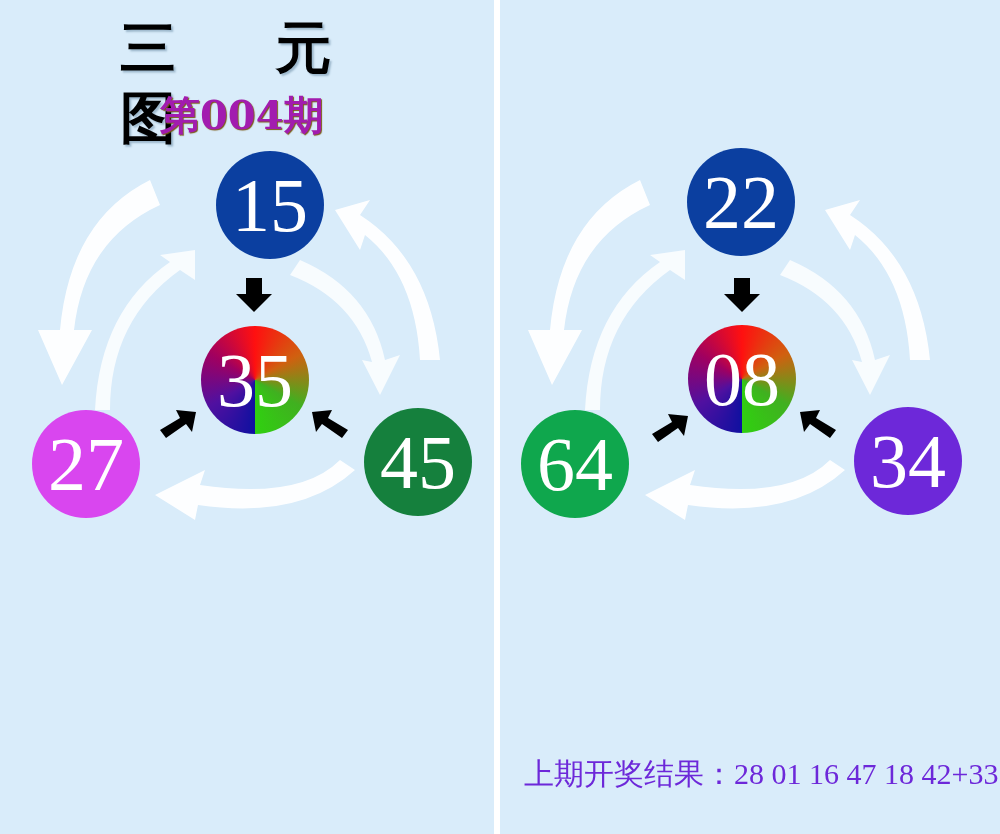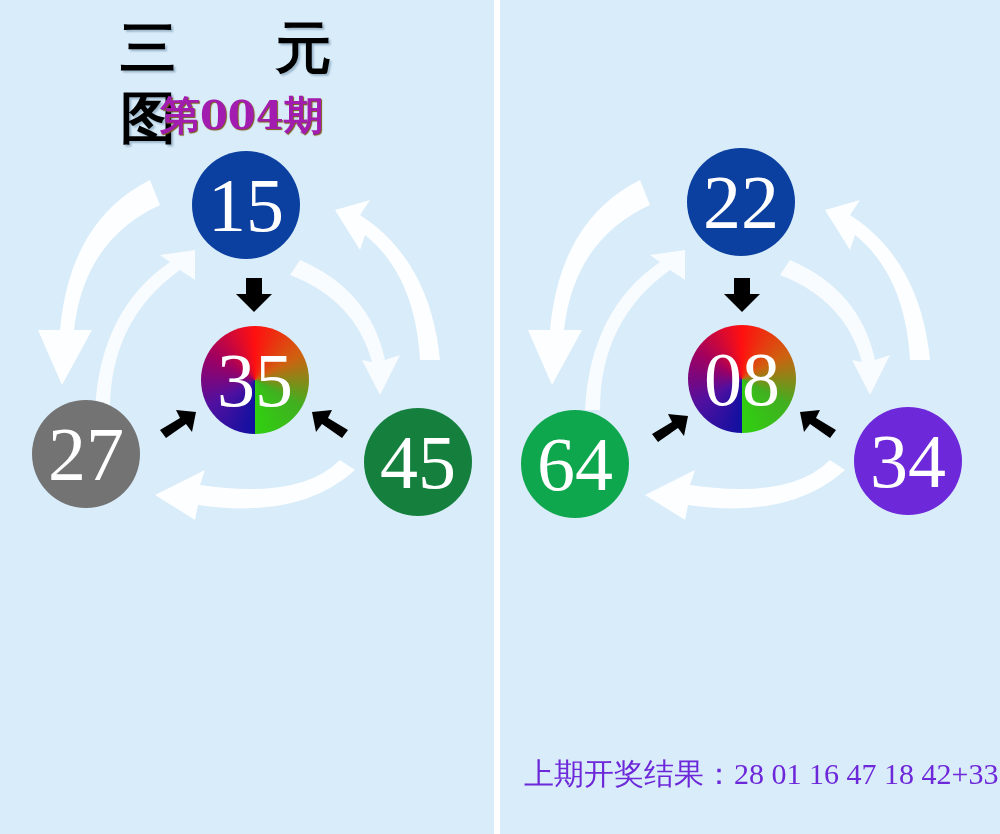--- a/index.html
+++ b/index.html
@@ -60,27 +60,27 @@
     <path d="M246,278 L262,278 L262,294 L272,294 L254,312 L236,294 L246,294 Z"></path>
     <path d="M160,430 L180,418 L176,410 L196,412 L192,432 L186,424 L166,438 Z"></path>
     <path d="M348,430 L328,418 L332,410 L312,412 L316,432 L322,424 L342,438 Z"></path>
 
     <path d="M734,278 L750,278 L750,294 L760,294 L742,312 L724,294 L734,294 Z"></path>
     <path d="M652,434 L672,422 L668,414 L688,416 L684,436 L678,428 L658,442 Z"></path>
     <path d="M836,430 L816,418 L820,410 L800,412 L804,432 L810,424 L830,438 Z"></path>
   </g>
 </svg>
 
-<div class="ball big" style="left:192px;top:151px;background:#0b3fa0;">
+<div class="ball big" style="left:216px;top:151px;background:#0b3fa0;">
   <span>15</span>
 </div>
 <div class="ball mid center-ball" style="left:201px;top:326px;">
   <span>35</span>
 </div>
-<div class="ball big" style="left:32px;top:400px;background:#737373;">
+<div class="ball big" style="left:32px;top:410px;background:#d946ef;">
   <span>27</span>
 </div>
 <div class="ball big" style="left:364px;top:408px;background:#15803d;">
   <span>45</span>
 </div>
 
 <div class="ball big" style="left:687px;top:148px;background:#0b3fa0;">
   <span>22</span>
 </div>
 <div class="ball mid center-ball" style="left:688px;top:325px;">

